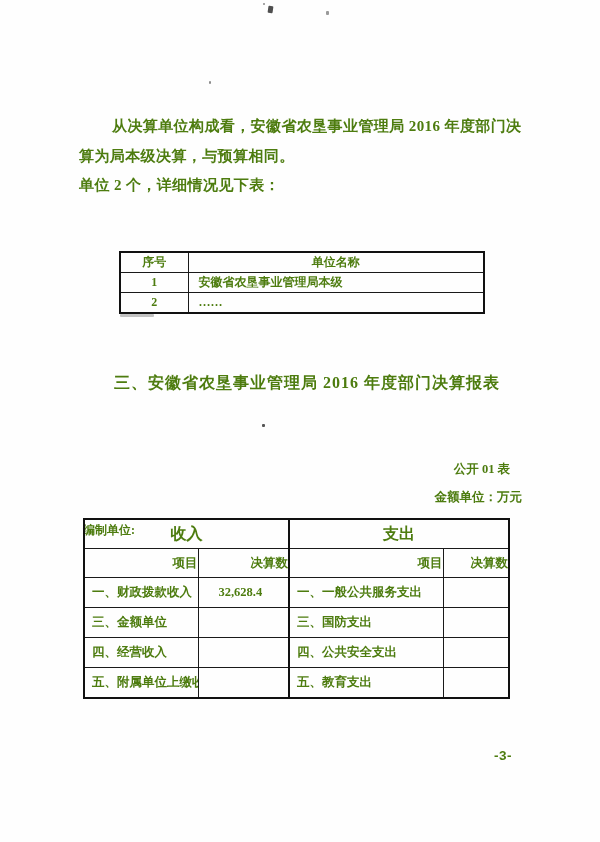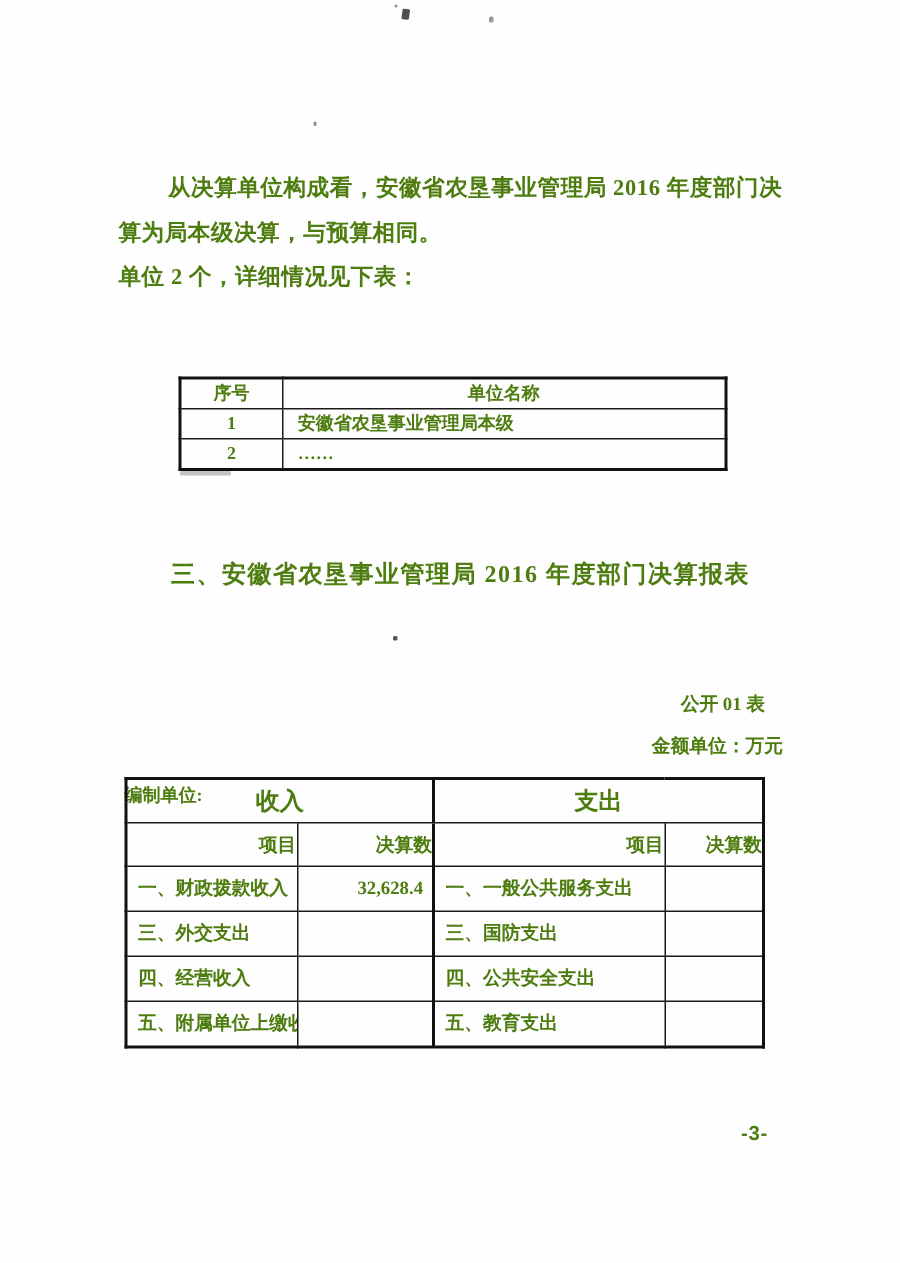--- a/index.html
+++ b/index.html
@@ -49,21 +49,21 @@
   .main-table { position:absolute; left:83px; top:518px;
                 border-collapse:collapse; table-layout:fixed;
                 width:425px; font-weight:bold; }
   .main-table td { border:1px solid #1a1a1a; padding:0; overflow:hidden; white-space:nowrap; }
   .main-table { border:2px solid #111; }
   .main-table .hdiv { border-left:2px solid #111; }
   .main-table tr.h1 td { height:28px; text-align:center; font-size:16px; }
   .main-table tr.h2 td { height:28px; text-align:right; font-size:12.5px; }
   .main-table tr.dr td { height:29px; font-size:12.5px; }
   .main-table td.item { text-align:left; padding-left:7px; }
-  .main-table td.amt  { text-align:right; padding-right:6px; font-size:13px; }
+  .main-table td.amt  { text-align:center; padding-right:6px; font-size:13px; }
 
   .page-number { position:absolute; left:494px; top:748px;
                  font-size:13.5px; letter-spacing:0.5px;
                  font-family:"Liberation Sans","DejaVu Sans",sans-serif; font-weight:bold; }
 </style>
 </head>
 <body>
 
 <div class="page">
 
@@ -126,21 +126,21 @@
       <td class="hdiv">项目</td>
       <td>决算数</td>
     </tr>
     <tr class="dr">
       <td class="item">一、财政拨款收入</td>
       <td class="amt">32,628.4</td>
       <td class="item hdiv">一、一般公共服务支出</td>
       <td class="amt"></td>
     </tr>
     <tr class="dr">
-      <td class="item">三、外交支出</td>
+      <td class="item">三、金额单位</td>
       <td class="amt"></td>
       <td class="item hdiv">三、国防支出</td>
       <td class="amt"></td>
     </tr>
     <tr class="dr">
       <td class="item">四、经营收入</td>
       <td class="amt"></td>
       <td class="item hdiv">四、公共安全支出</td>
       <td class="amt"></td>
     </tr>

